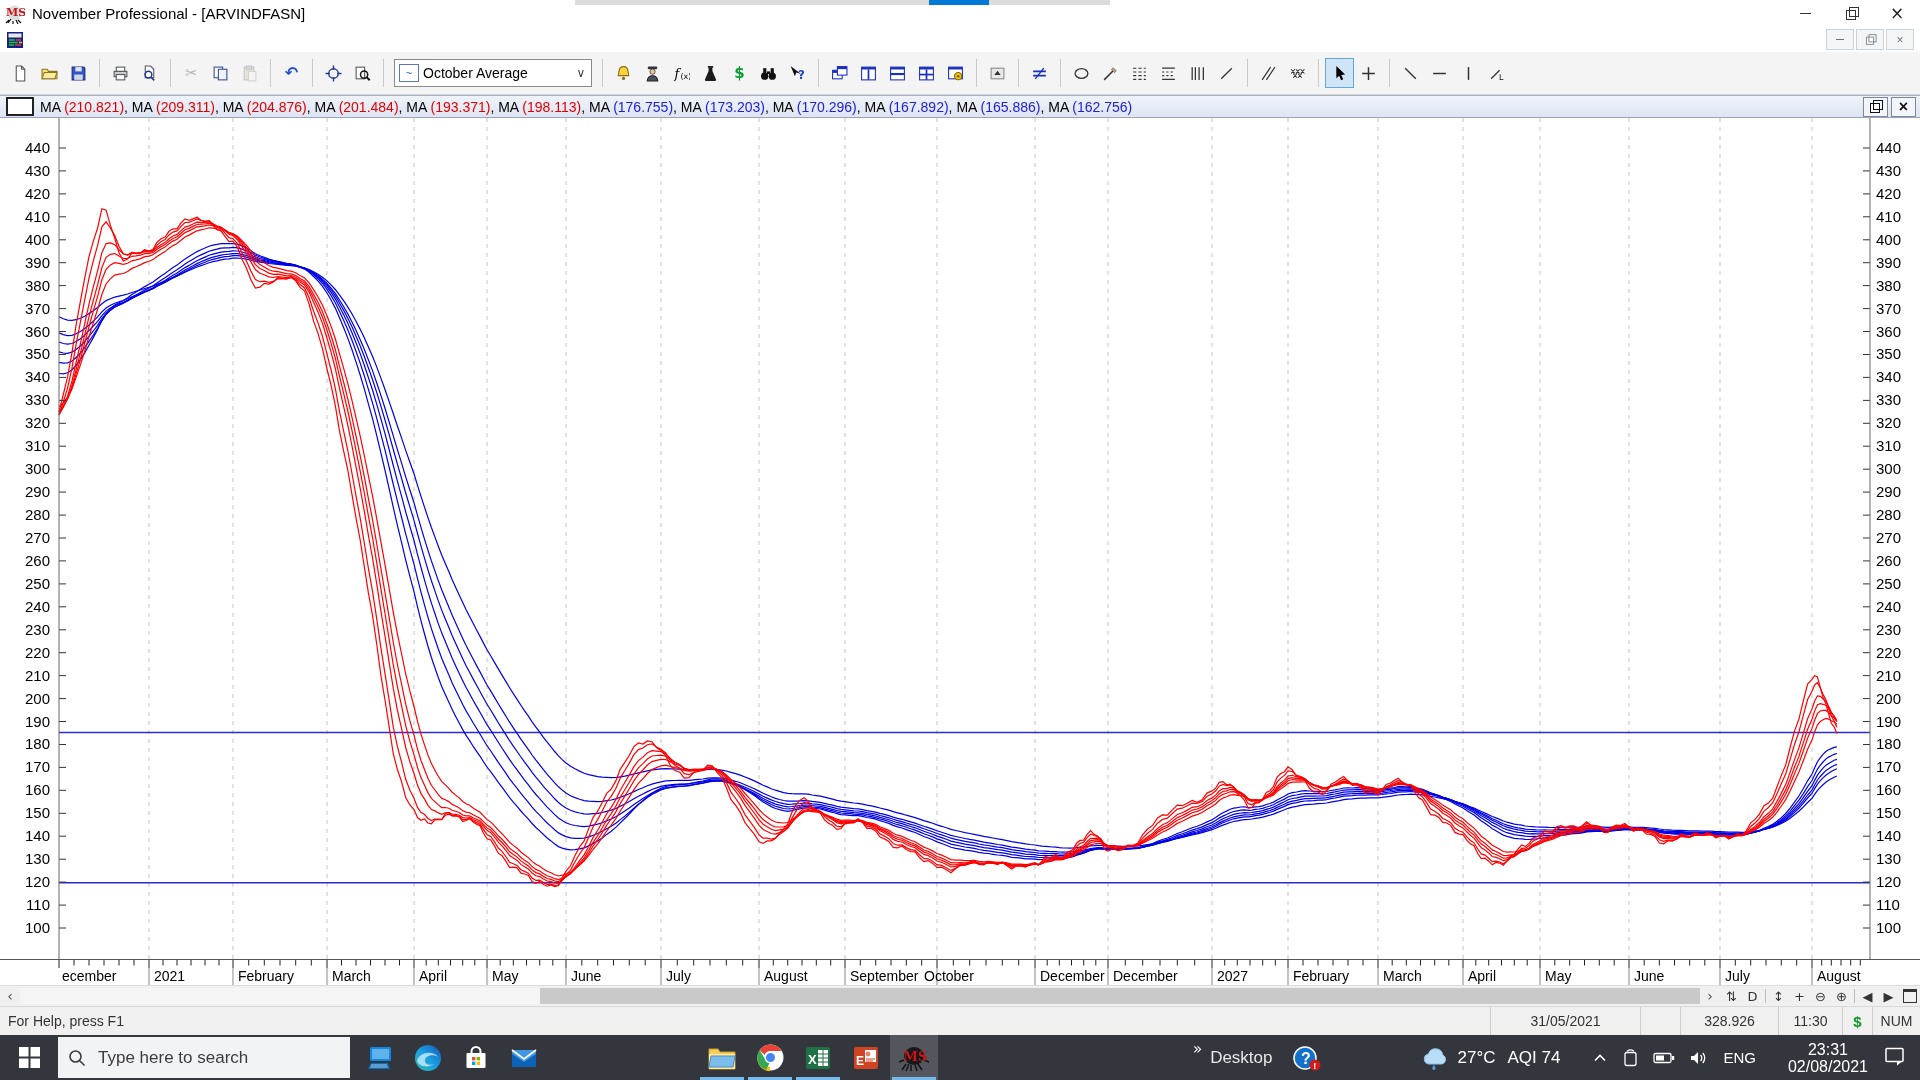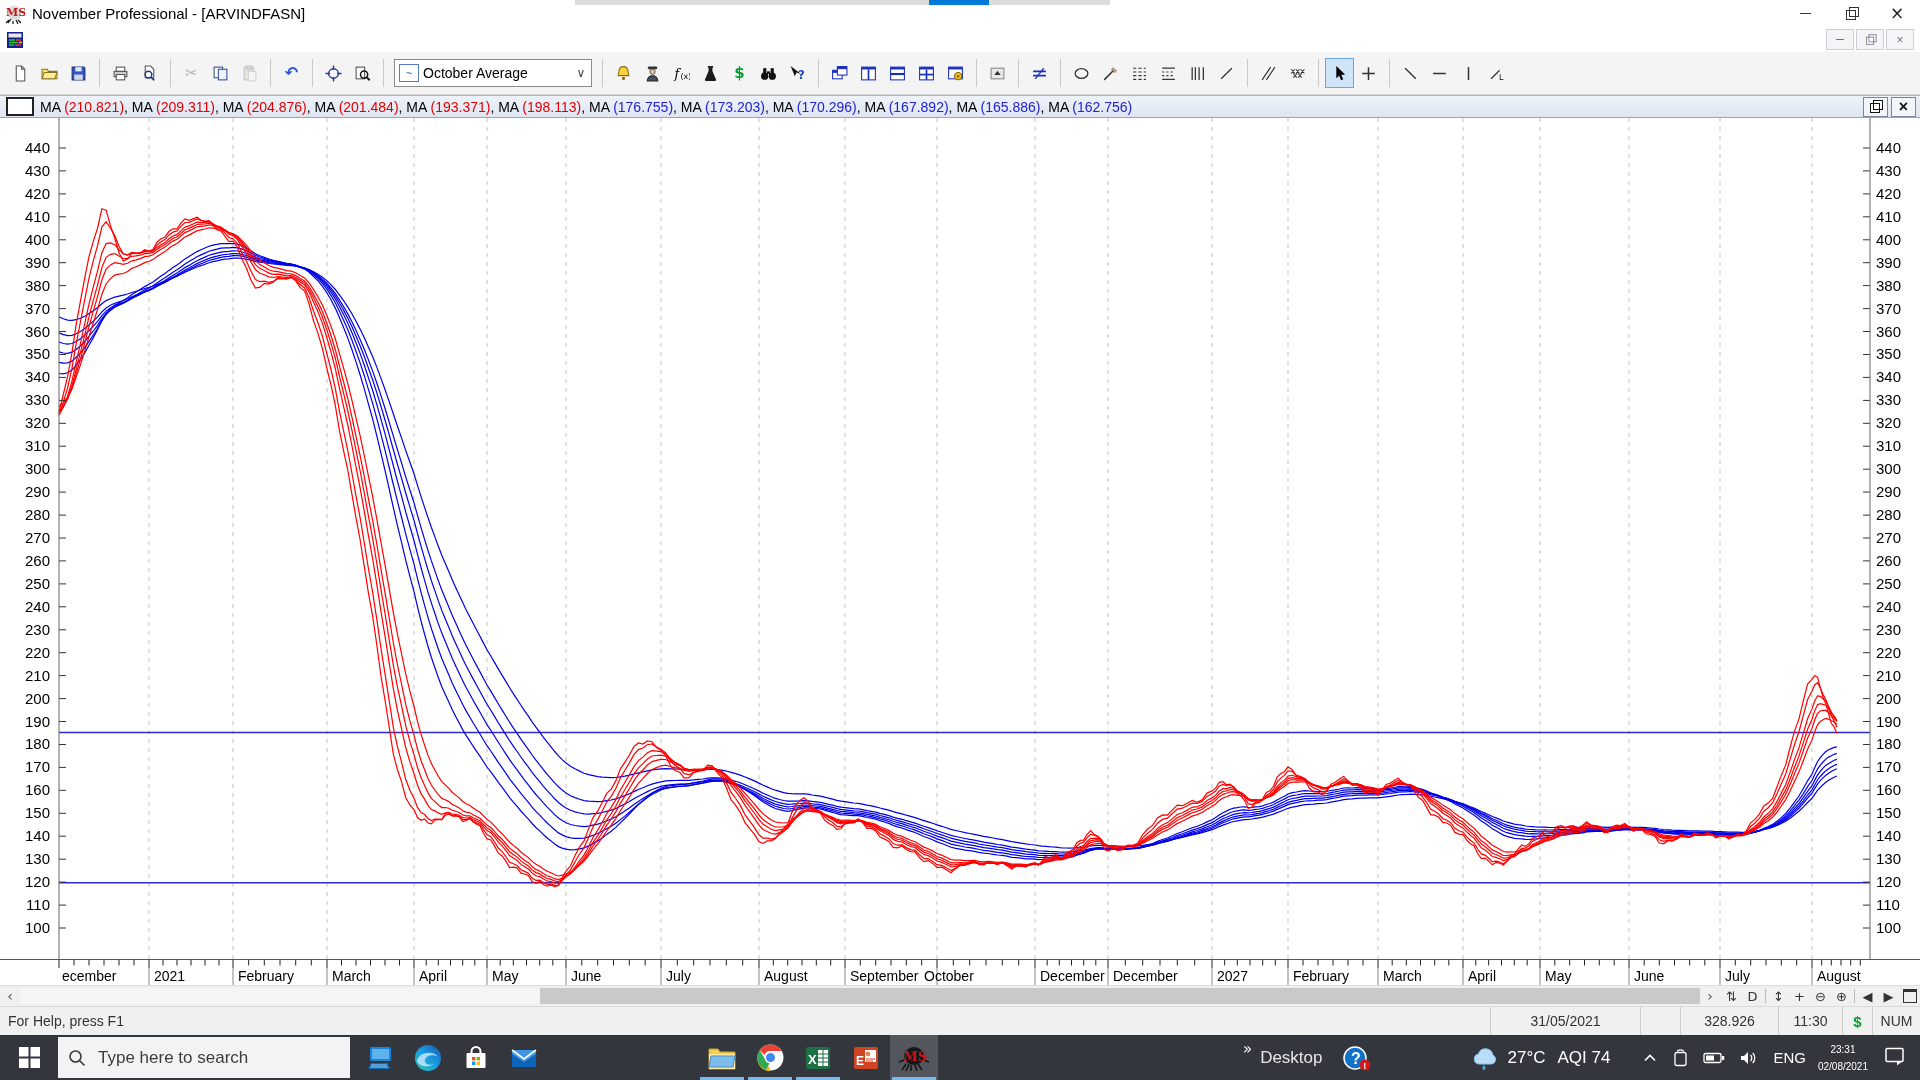--- a/index.html
+++ b/index.html
@@ -93,21 +93,21 @@
   .tb-app{width:48px;height:45px;display:flex;align-items:center;justify-content:center;position:relative;}
   .tb-app .underline{position:absolute;bottom:0;left:2px;right:2px;height:3px;background:#76b9ed;}
   .tb-app.active{background:rgba(255,255,255,.16);}
   .tb-right{margin-left:auto;display:flex;align-items:center;height:100%;}
   .tb-desktop{font-size:17px;color:#e6e6e6;display:flex;align-items:center;position:relative;}
   .tb-chev{position:relative;top:-9px;margin-right:8px;font-size:15px;color:#fff;font-family:"DejaVu Sans",sans-serif;}
   .tb-help{margin-left:18px;position:relative;width:30px;height:30px;}
   .tb-weather{display:flex;align-items:center;margin-left:100px;font-size:17px;color:#fff;white-space:nowrap;}
   .tray{display:flex;align-items:center;margin-left:18px;}
   .tray .titem{margin-left:14px;display:flex;align-items:center;font-size:15px;color:#fff;}
-  .tb-clock{margin-left:12px;text-align:center;font-size:10px;line-height:17px;color:#fff;}
+  .tb-clock{margin-left:32px;text-align:center;font-size:16px;line-height:17px;color:#fff;}
   .tb-action{margin:0 14px 0 16px;}
 </style>
 </head>
 <body>
 
 <div id="app" class="noselect">
 
   <div id="topstrip" class="abs">
       <div class="blue"></div>
     </div>

